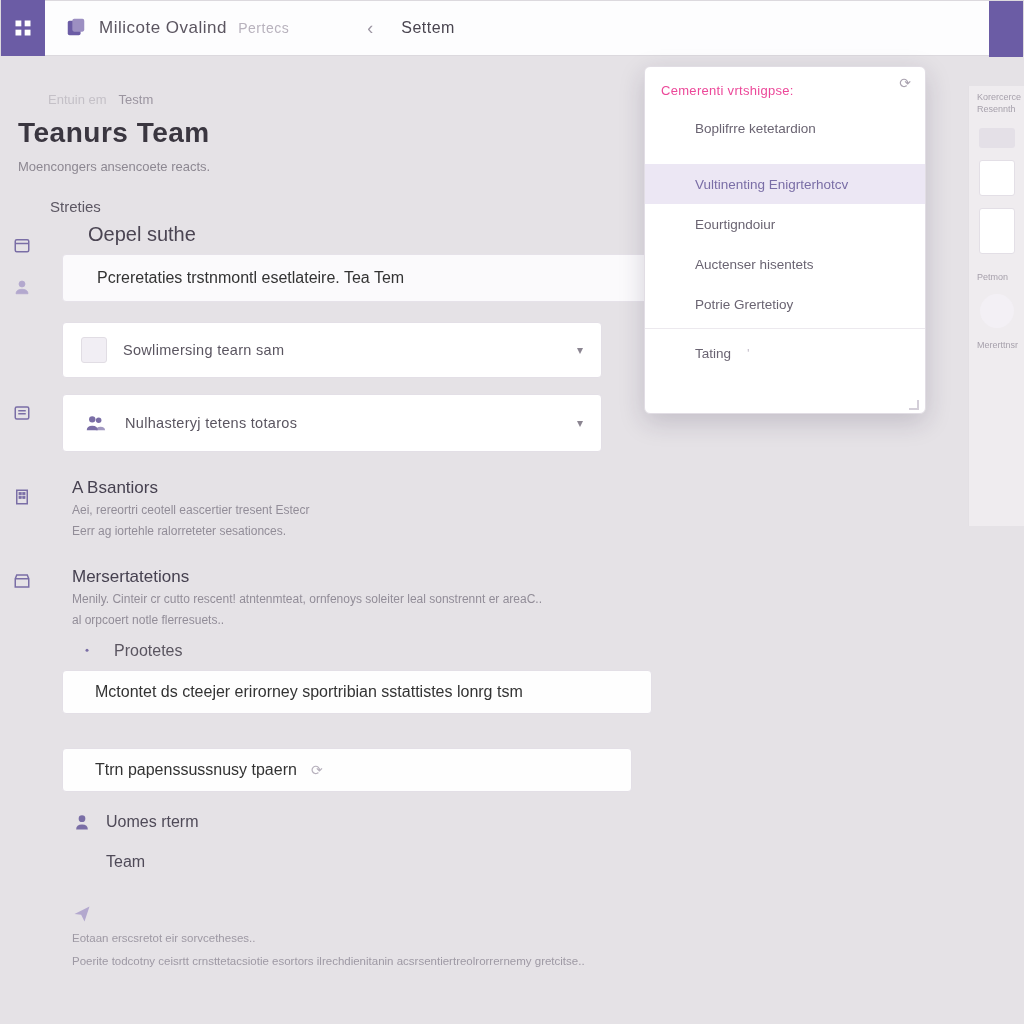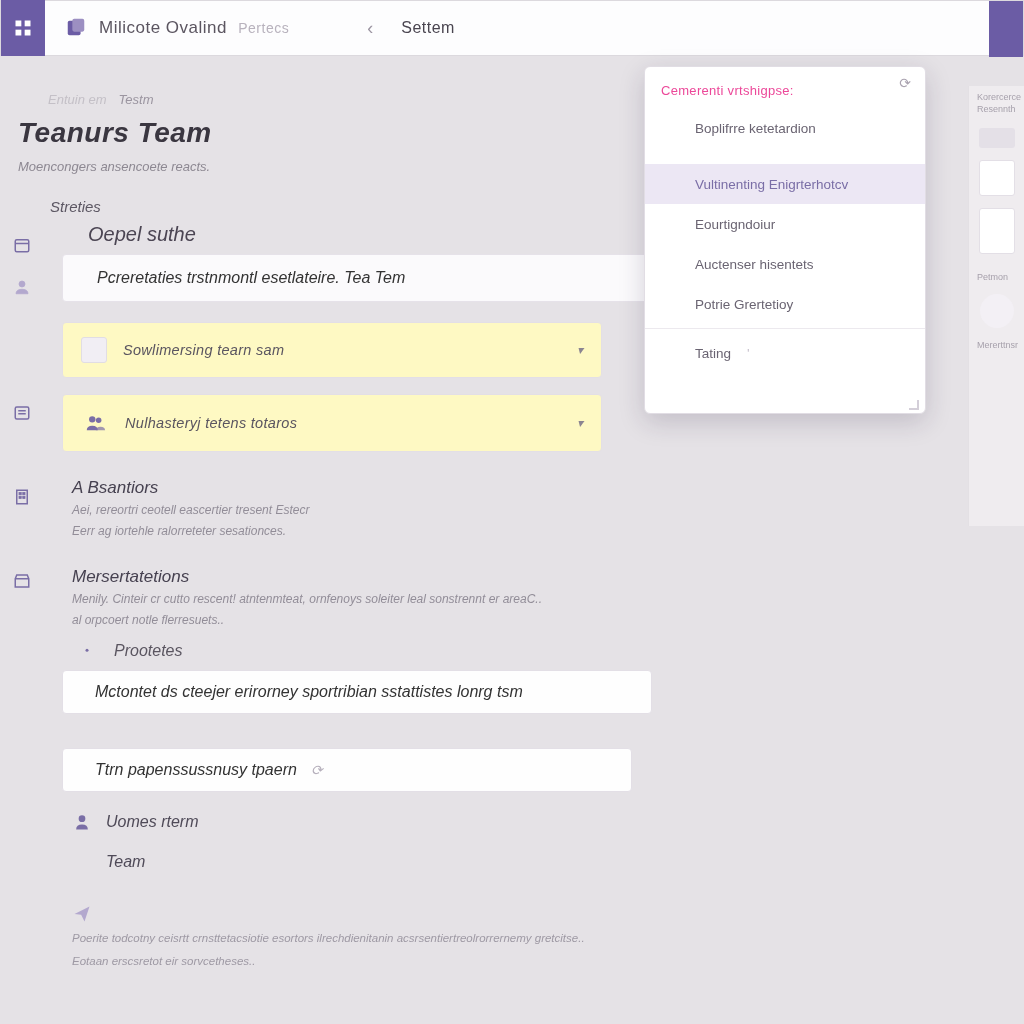--- a/index.html
+++ b/index.html
@@ -23,26 +23,26 @@
   .rail-icon svg { width:18px; height:18px; fill: currentColor; stroke: currentColor; }
   .rail-spacer { height: 42px; }
 
   
   .main { position: absolute; left: 44px; top: 56px; right: 0; bottom: 0; padding: 10px 0 0 0; }
   .breadcrumb { font-size: 13px; color: #9b95a0; margin: 26px 0 0 0; padding-left: 4px; display:flex; gap: 12px; }
   .breadcrumb .bc-dim { color:#c4c0c7; }
   .page-title { font-size: 28px; font-weight: 600; color: #3a3640; margin: 10px 0 4px -26px; letter-spacing:.5px; }
   .page-sub { font-size: 13px; color: #8d8892; margin: 10px 0 24px -26px; }
 
-  .content-col { position: relative; padding-left: 0; padding-right: 24px; font-style: italic; }
+  .content-col { position: relative; padding-left: 0; padding-right: 24px; }
 
   .section-label { font-size: 15px; color: #5c5763; margin: 18px 0 6px 6px; }
   .row-label { font-size: 20px; color: #5c5763; margin: 8px 0 8px 44px; }
 
-  .card { background:#fef9c3; border:1px solid #e3dfe6; border-radius:4px; padding: 14px 18px; margin: 8px 0 16px 18px; display:flex; align-items:center; gap: 16px; max-width: 600px; }
+  .card { background:#ffffff; border:1px solid #e3dfe6; border-radius:4px; padding: 14px 18px; margin: 8px 0 16px 18px; display:flex; align-items:center; gap: 16px; max-width: 600px; }
   .card.wide { max-width: 540px; }
   .card .icon { width: 28px; height: 28px; display:flex; align-items:center; justify-content:center; }
   .card .icon svg { width: 22px; height: 22px; }
   .card .text { font-size: 14.5px; color:#5a5560; letter-spacing:.3px; flex: 1; }
   .card .chev { color:#8b8591; font-size: 12px; }
 
   .section-h { font-size: 17px; color:#464150; margin: 26px 0 4px 28px; font-weight:500; }
   .section-desc { font-size: 12px; color:#928d98; margin: 4px 0 2px 28px; line-height: 1.45; max-width: 560px; }
 
   .sub-item { display:flex; align-items:center; gap: 16px; margin: 10px 0 8px 32px; }
@@ -248,22 +248,22 @@
         </svg>
       <span class="pi-label">Team</span>
     </div>
 
     <div style="height:6px"></div>
     <div class="plain-item" style="margin-left:28px;">
       <svg viewBox="0 0 24 24" class="c-purple-light">
           <path d="M3 12 L21 3 L15 21 L11 13 Z"></path>
         </svg>
     </div>
+    <div class="footer-lines">Eotaan erscsretot eir sorvcetheses..</div>
     <div class="footer-lines">Poerite todcotny ceisrtt crnsttetacsiotie esortors ilrechdienitanin acsrsentiertreolrorrernemy gretcitse..</div>
-    <div class="footer-lines">Eotaan erscsretot eir sorvcetheses..</div>
   </div>
 </div>
 
 <div class="dropdown">
   <div class="dd-close">⟳</div>
   <div class="dd-header">Cemerenti vrtshigpse:</div>
 
   <div class="dd-item">
     <span class="dd-icon">
         <svg viewBox="0 0 24 24" class="c-purple">

